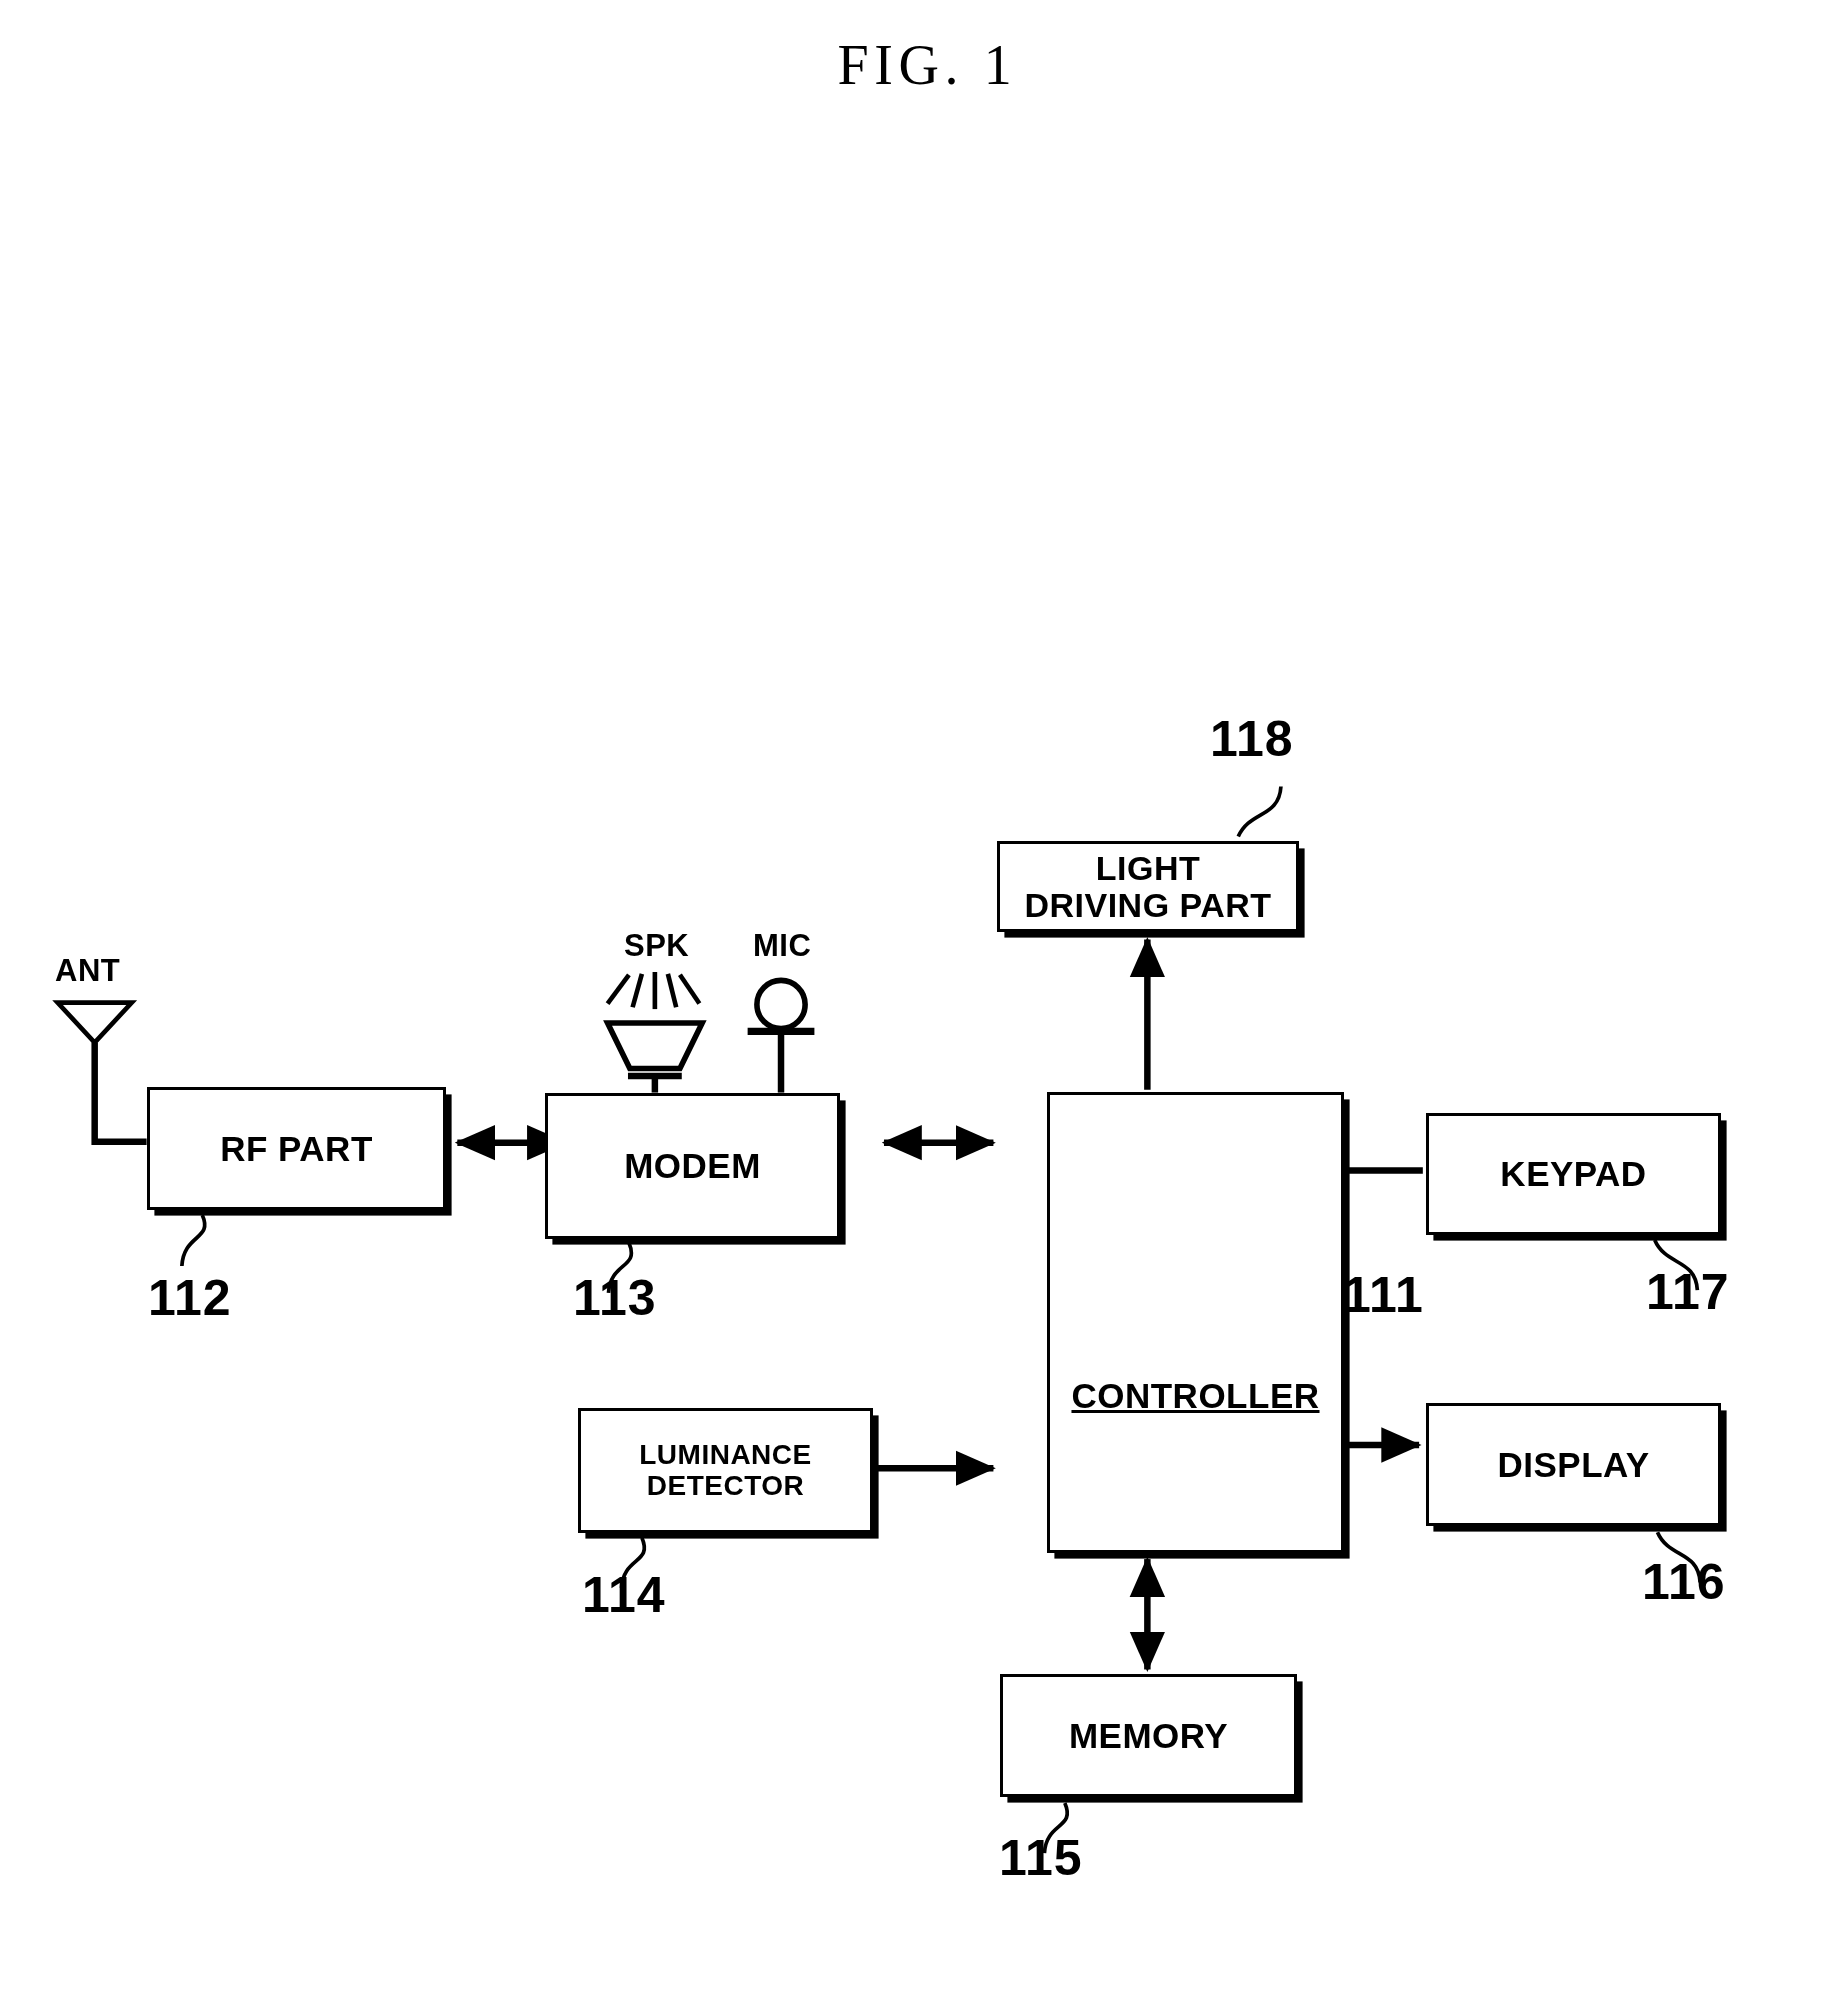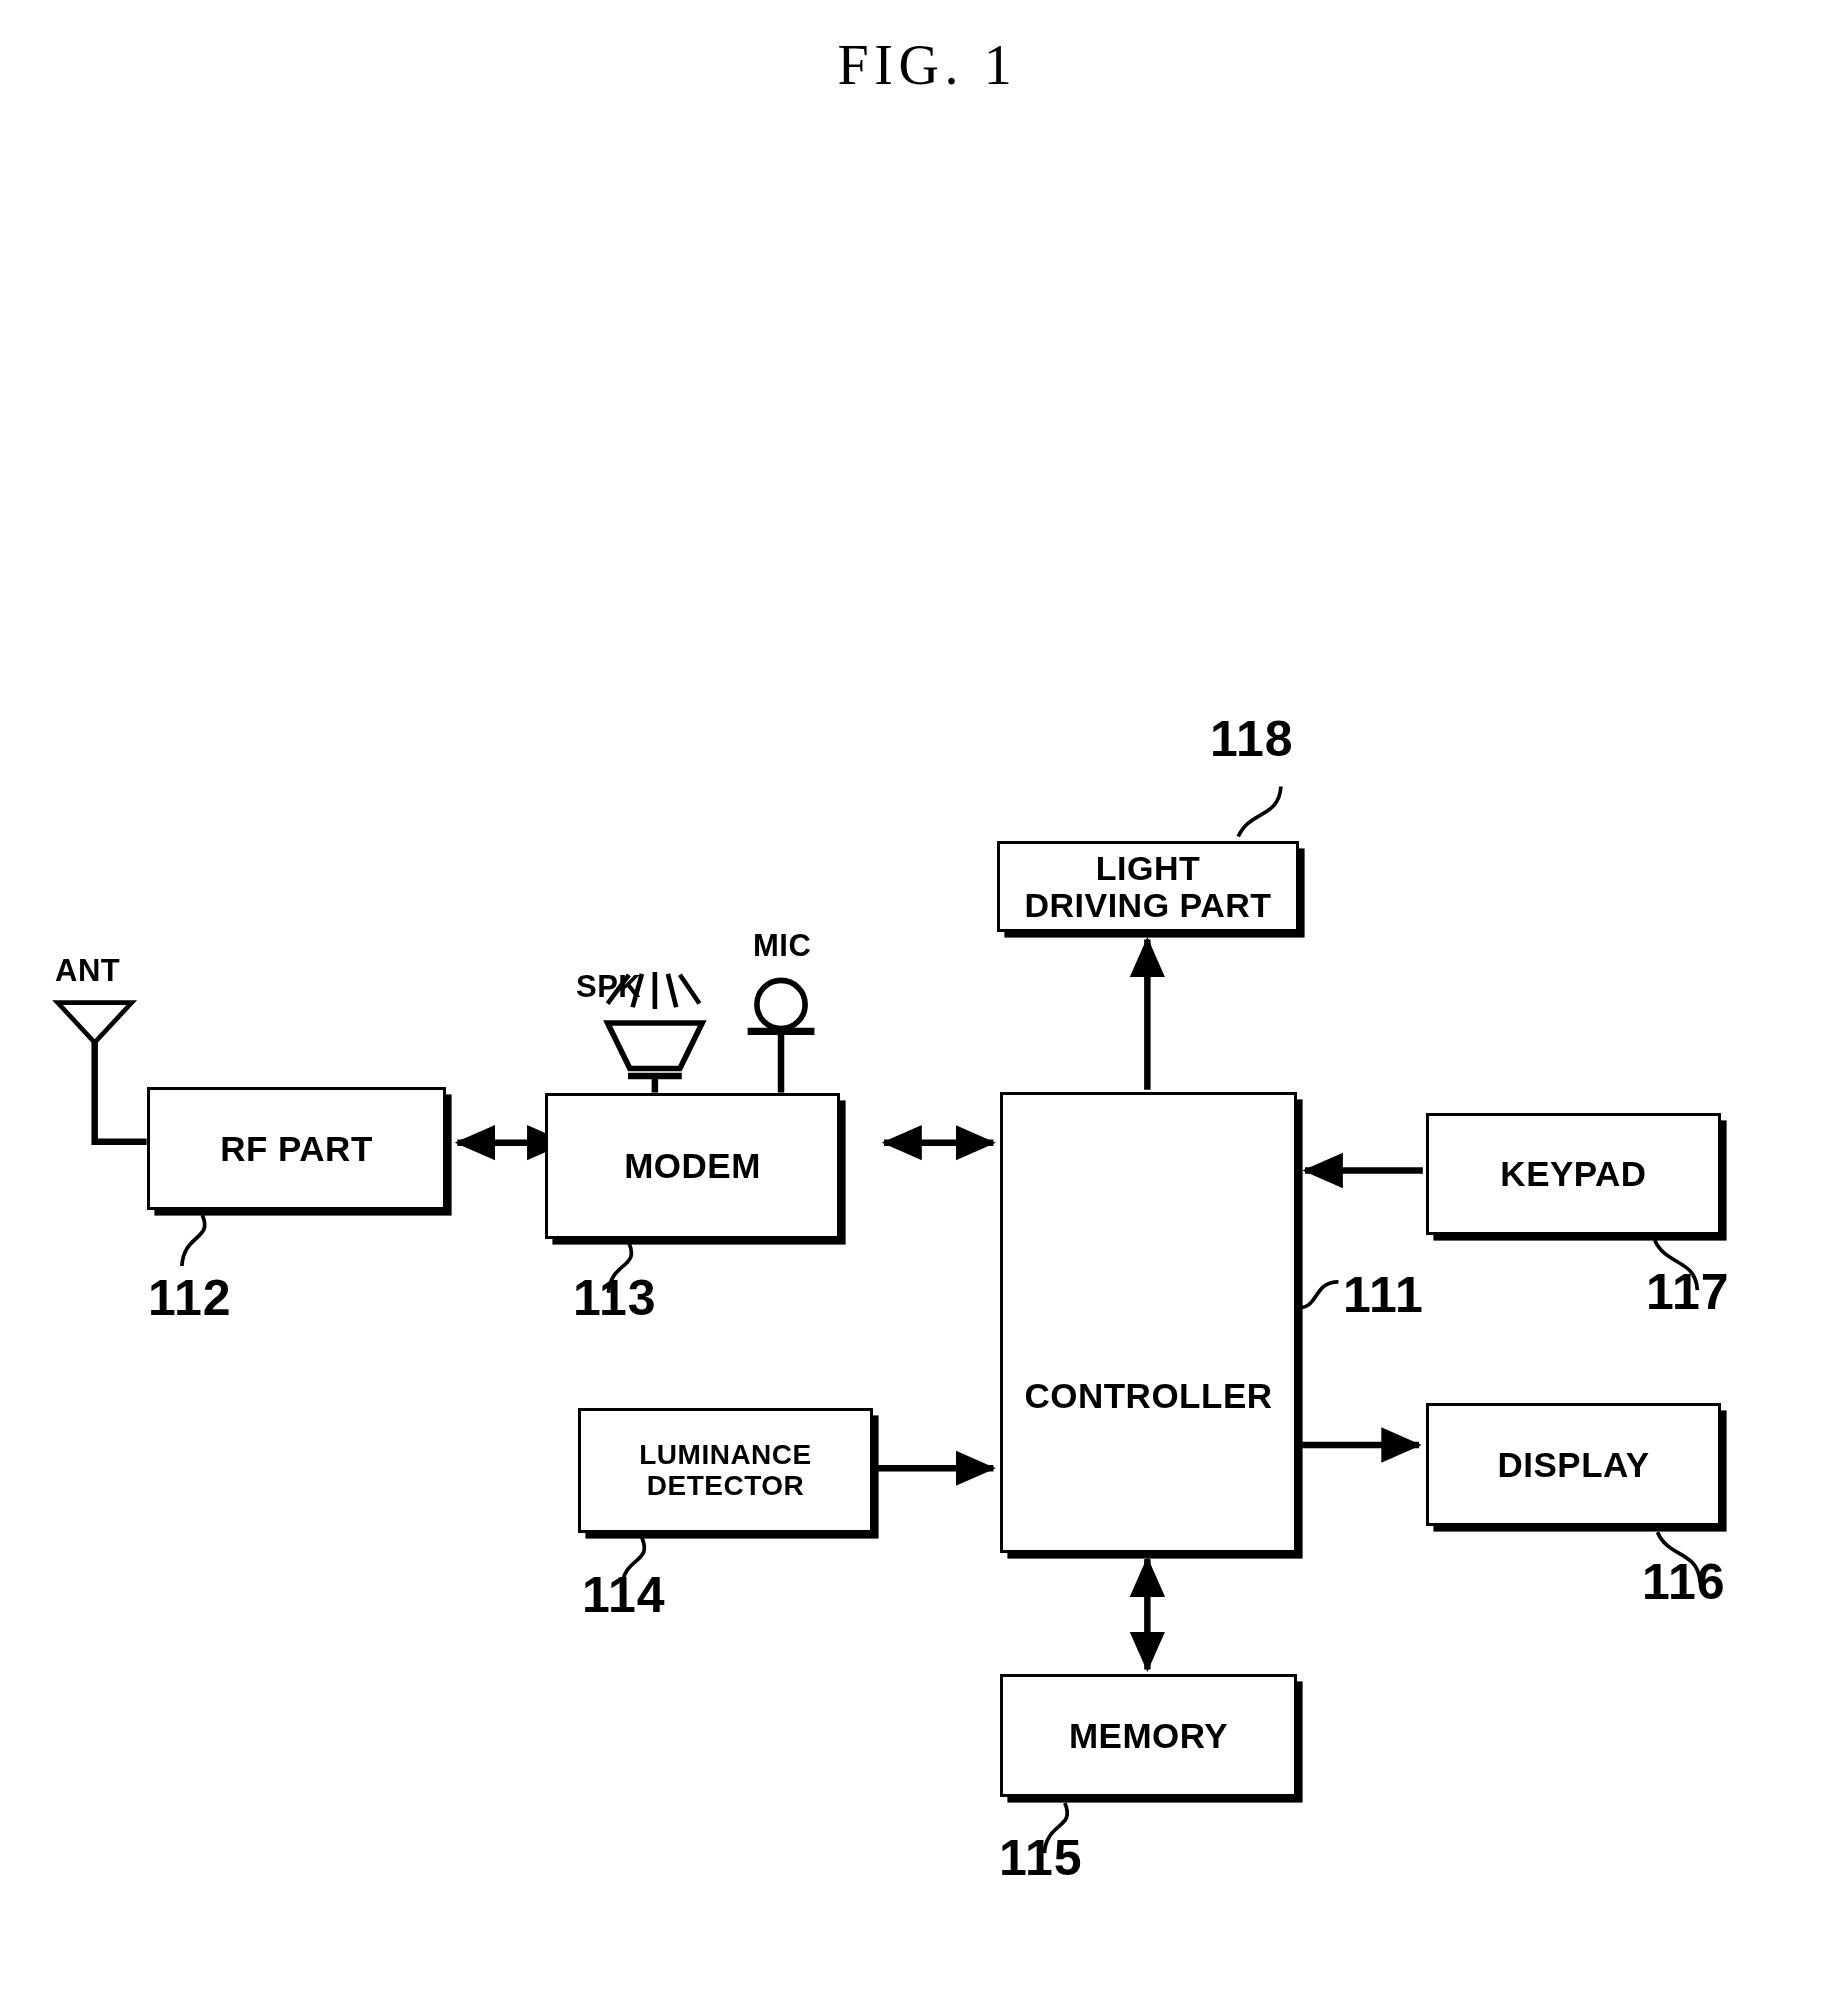--- a/index.html
+++ b/index.html
@@ -51,40 +51,40 @@
     letter-spacing: 0.5px;
     line-height: 1.08;
     font-family: "Liberation Sans", sans-serif;
     z-index: 4;
   }
   .block .block-label { display: block; padding: 0 5.6px; white-space: pre-line; }
 
   .b-light    { left: 997px; top: 841px;  width: 302px; height: 91px; font-size: 34px; }
   .b-rf       { left: 147px;  top: 1087px; width: 299px; height: 123px; }
   .b-modem    { left: 545px;  top: 1093px; width: 295px; height: 146px; }
-  .b-ctrl     { left: 1000px; top: 1092px; width: 297px; height: 461px;
-                align-items: flex-end; padding-bottom: 0px; }
+  .b-ctrl     { left: 1047px; top: 1092px; width: 297px; height: 461px;
+                align-items: flex-end; padding-bottom: 0px; text-decoration: underline; }
   .b-ctrl .block-label { position: relative; top: -135px; }
   .b-keypad   { left: 1426px; top: 1113px; width: 295px; height: 122px; }
   .b-lum      { left: 578px;  top: 1408px; width: 295px; height: 125px; font-size: 28px; }
   .b-display  { left: 1426px; top: 1403px; width: 295px; height: 123px; }
   .b-memory   { left: 1000px; top: 1674px; width: 297px; height: 123px; }
 
   
   .cap {
     position: absolute;
     font-weight: bold;
     font-size: 31px;
     color: #000;
     letter-spacing: 0.5px;
     z-index: 5;
     white-space: nowrap;
   }
   .cap-ant { left: 55px;  top: 953px; text-align: right; }
-  .cap-spk { left: 576px; top: 928px; margin-top: 41px; }
+  .cap-spk { left: 624px; top: 928px; }
   .cap-mic { left: 753px; top: 928px; }
 
   
   .ref {
     position: absolute;
     font-weight: bold;
     font-size: 50px;
     color: #000;
     letter-spacing: 0.9px;
     z-index: 5;

